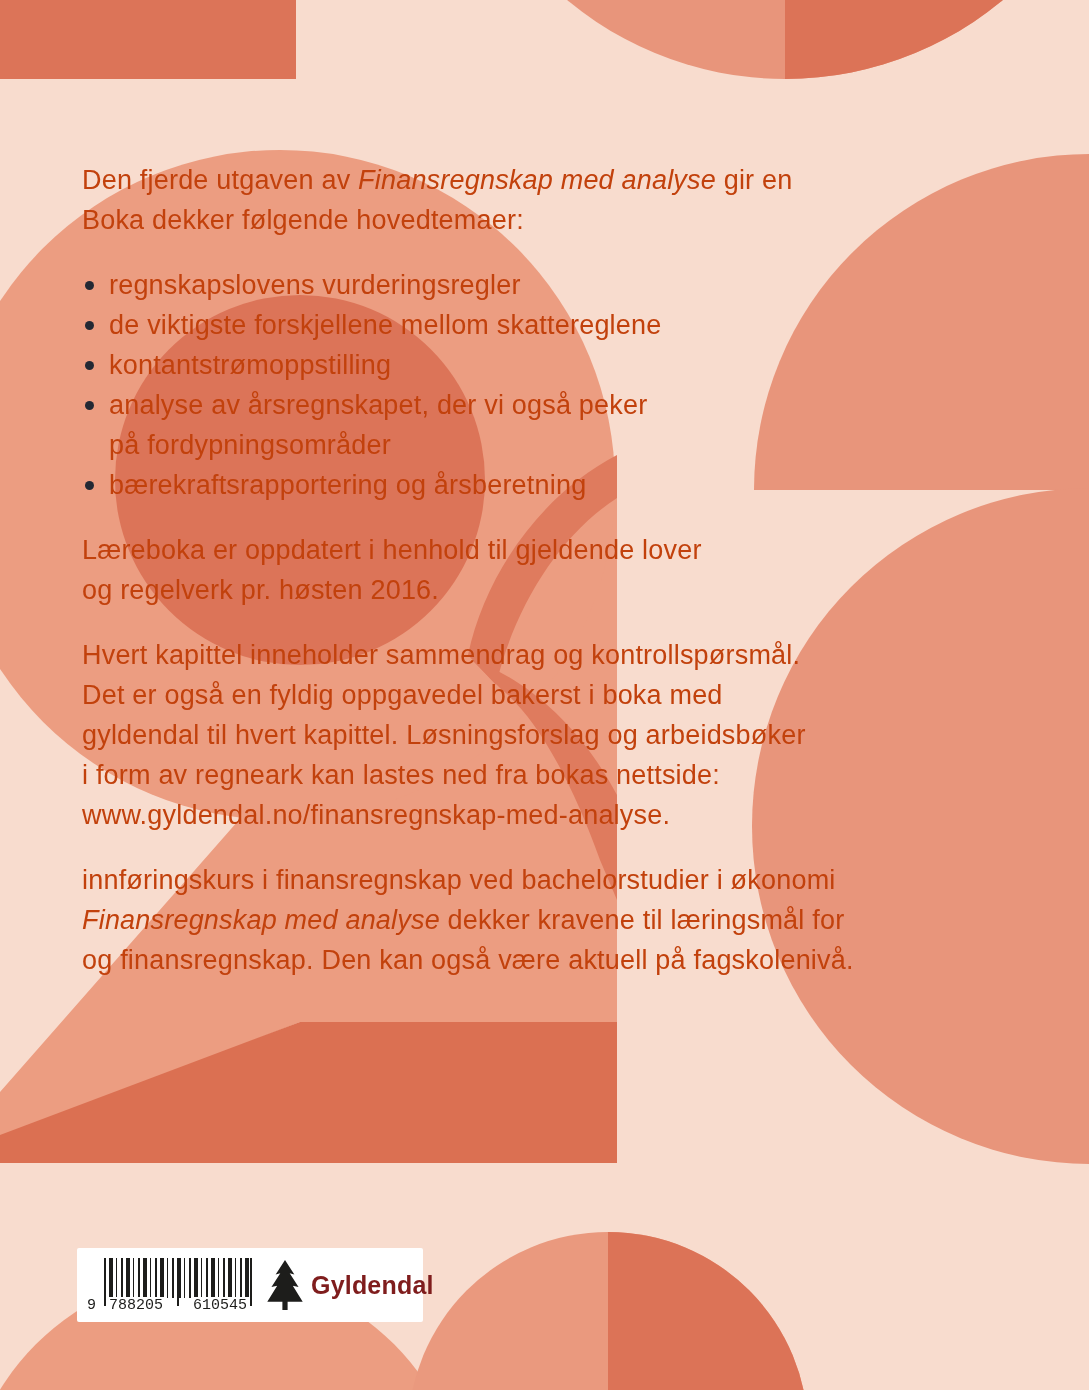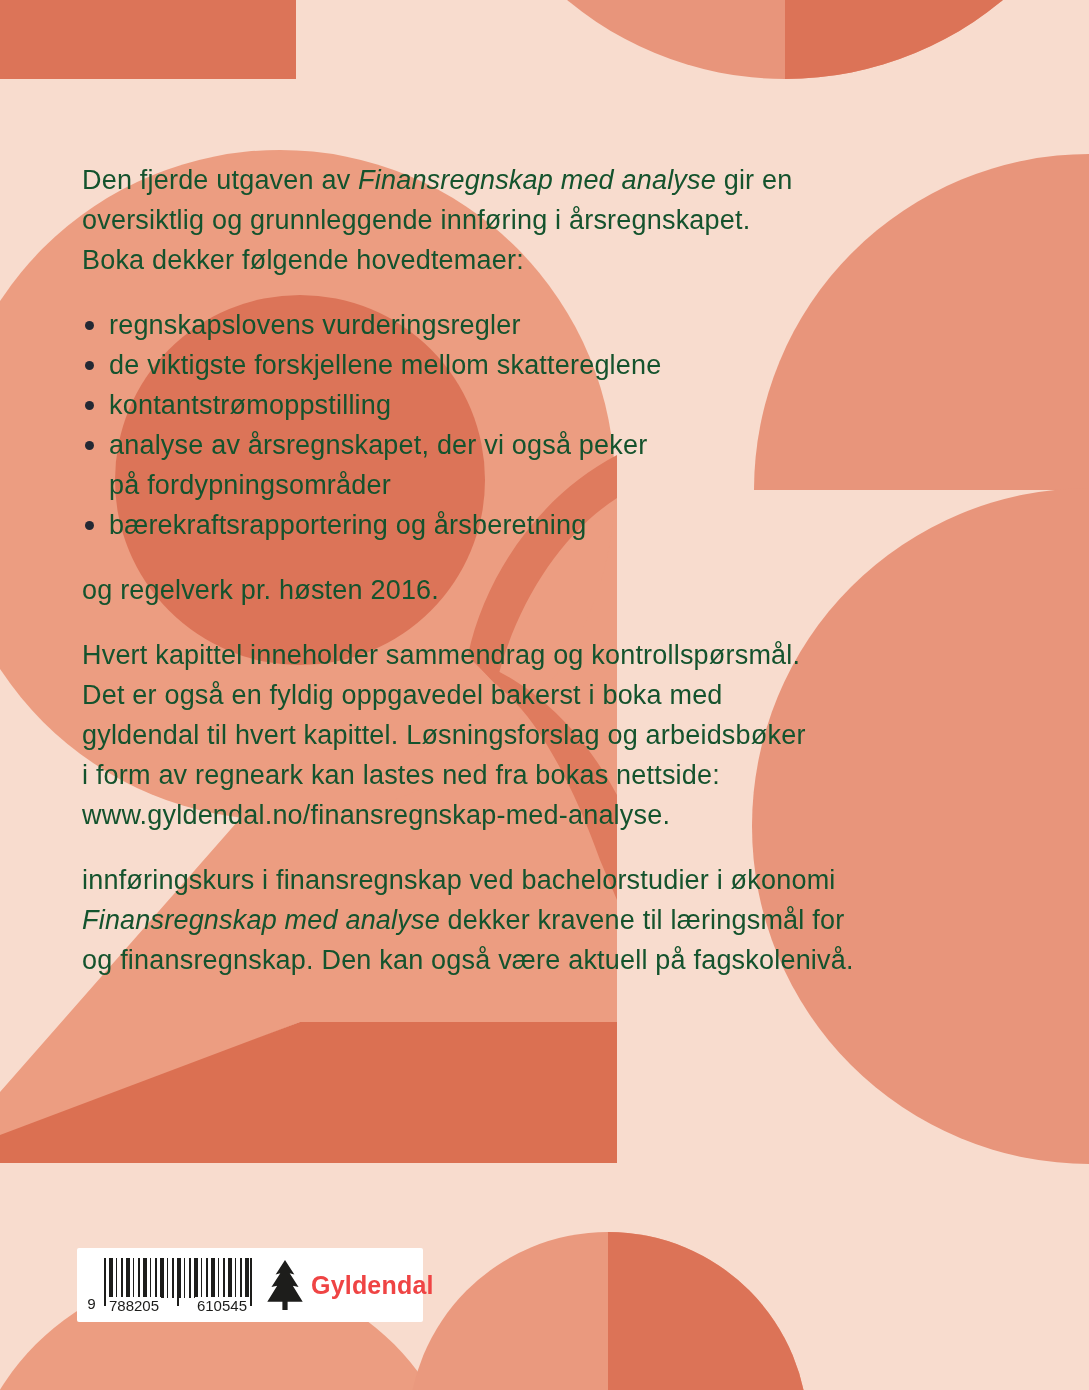--- a/index.html
+++ b/index.html
@@ -8,21 +8,21 @@
     font-family:"Liberation Sans", sans-serif;
     background:#f8dcce;
   }
   .cover{
     position:relative;width:1089px;height:1390px;overflow:hidden;
   }
   .bg-svg{position:absolute;left:0;top:0;width:1089px;height:1390px;display:block;}
   
   .text-block{
     position:absolute;left:82px;top:160px;width:940px;
-    color:#14532d;font-size:27px;line-height:40px;letter-spacing:.2px;
+    color:#c2410c;font-size:27px;line-height:40px;letter-spacing:.2px;
   }
   .para{margin:0 0 25px 0;}
   .line{white-space:nowrap;height:40px;}
   .it{font-style:italic;}
   .bullet-list{margin:0 0 25px 0;}
   .bullet-item{position:relative;padding-left:27px;}
   .bullet-dot{
     position:absolute;left:3px;top:16px;width:9px;height:9px;border-radius:50%;
     background:#232934;
   }
@@ -41,31 +41,31 @@
   }
   .bc-guard{position:absolute;top:10px;width:2px;height:48px;background:#1d1d1b;}
   .bc-guard.g1{left:27px;} .bc-guard.g2{left:100px;} .bc-guard.g3{left:173px;}
   .bc-prefix{
     position:absolute;left:10px;bottom:8px;
     font-family:"Liberation Mono", monospace;font-size:15px;color:#1d1d1b;
   }
   .bc-digits{
     position:absolute;left:30px;bottom:8px;width:142px;
     display:flex;justify-content:space-between;
-    font-family:Liberation Sans, sans-serif;font-size:15px;color:#1d1d1b;
+    font-family:Liberation Mono, monospace;font-size:15px;color:#1d1d1b;
     background:transparent;
   }
   .bc-digits span{background:#ffffff;padding:0 2px;}
   .gyldendal-logo{
     position:absolute;left:190px;top:11px;height:52px;
     display:flex;align-items:center;gap:8px;
   }
   .tree-icon svg{display:block;}
   .publisher-wordmark{
-    font-size:25px;font-weight:700;color:#ef4444;letter-spacing:.2px;
+    font-size:25px;font-weight:700;color:#7f1d1d;letter-spacing:.2px;
   }
 </style>
 </head>
 <body>
 
 <div class="cover">
 
   <svg class="bg-svg" viewBox="0 0 1089 1390" preserveAspectRatio="none">
     <rect x="0" y="0" width="1089" height="1390" fill="#f8dcce"></rect>
 
@@ -92,21 +92,20 @@
 
     <circle cx="215" cy="1523" r="253" fill="#ec9d81"></circle>
 
     <circle cx="608" cy="1432" r="200" fill="#ea997e"></circle>
     <path d="M608,1232 A200,200 0 0 1 608,1632 L608,1232 Z" fill="#dc7357"></path>
   </svg>
 
   <div class="text-block">
       <div class="para">
         <div class="line"><span>Den fjerde utgaven av </span><span class="it">Finansregnskap med analyse</span><span> gir en</span></div>
-        <div class="line"><span>oversiktlig og grunnleggende innføring i årsregnskapet.</span></div>
         <div class="line"><span>Boka dekker følgende hovedtemaer:</span></div>
       </div>
       <div class="bullet-list">
         <div class="bullet-item">
           <span class="bullet-dot"></span>
           <div class="bullet-lines">
             <div class="line"><span>regnskapslovens vurderingsregler</span></div>
           </div>
         </div>
         <div class="bullet-item">
@@ -129,20 +128,21 @@
           </div>
         </div>
         <div class="bullet-item">
           <span class="bullet-dot"></span>
           <div class="bullet-lines">
             <div class="line"><span>bærekraftsrapportering og årsberetning</span></div>
           </div>
         </div>
       </div>
       <div class="para">
+        <div class="line"><span>Læreboka er oppdatert i henhold til gjeldende lover</span></div>
         <div class="line"><span>og regelverk pr. høsten 2016.</span></div>
       </div>
       <div class="para">
         <div class="line"><span>Hvert kapittel inneholder sammendrag og kontrollspørsmål.</span></div>
         <div class="line"><span>Det er også en fyldig oppgavedel bakerst i boka med</span></div>
         <div class="line"><span>gyldendal til hvert kapittel. Løsningsforslag og arbeidsbøker</span></div>
         <div class="line"><span>i form av regneark kan lastes ned fra bokas nettside:</span></div>
         <div class="line"><span>www.gyldendal.no/finansregnskap-med-analyse.</span></div>
       </div>
       <div class="para">

